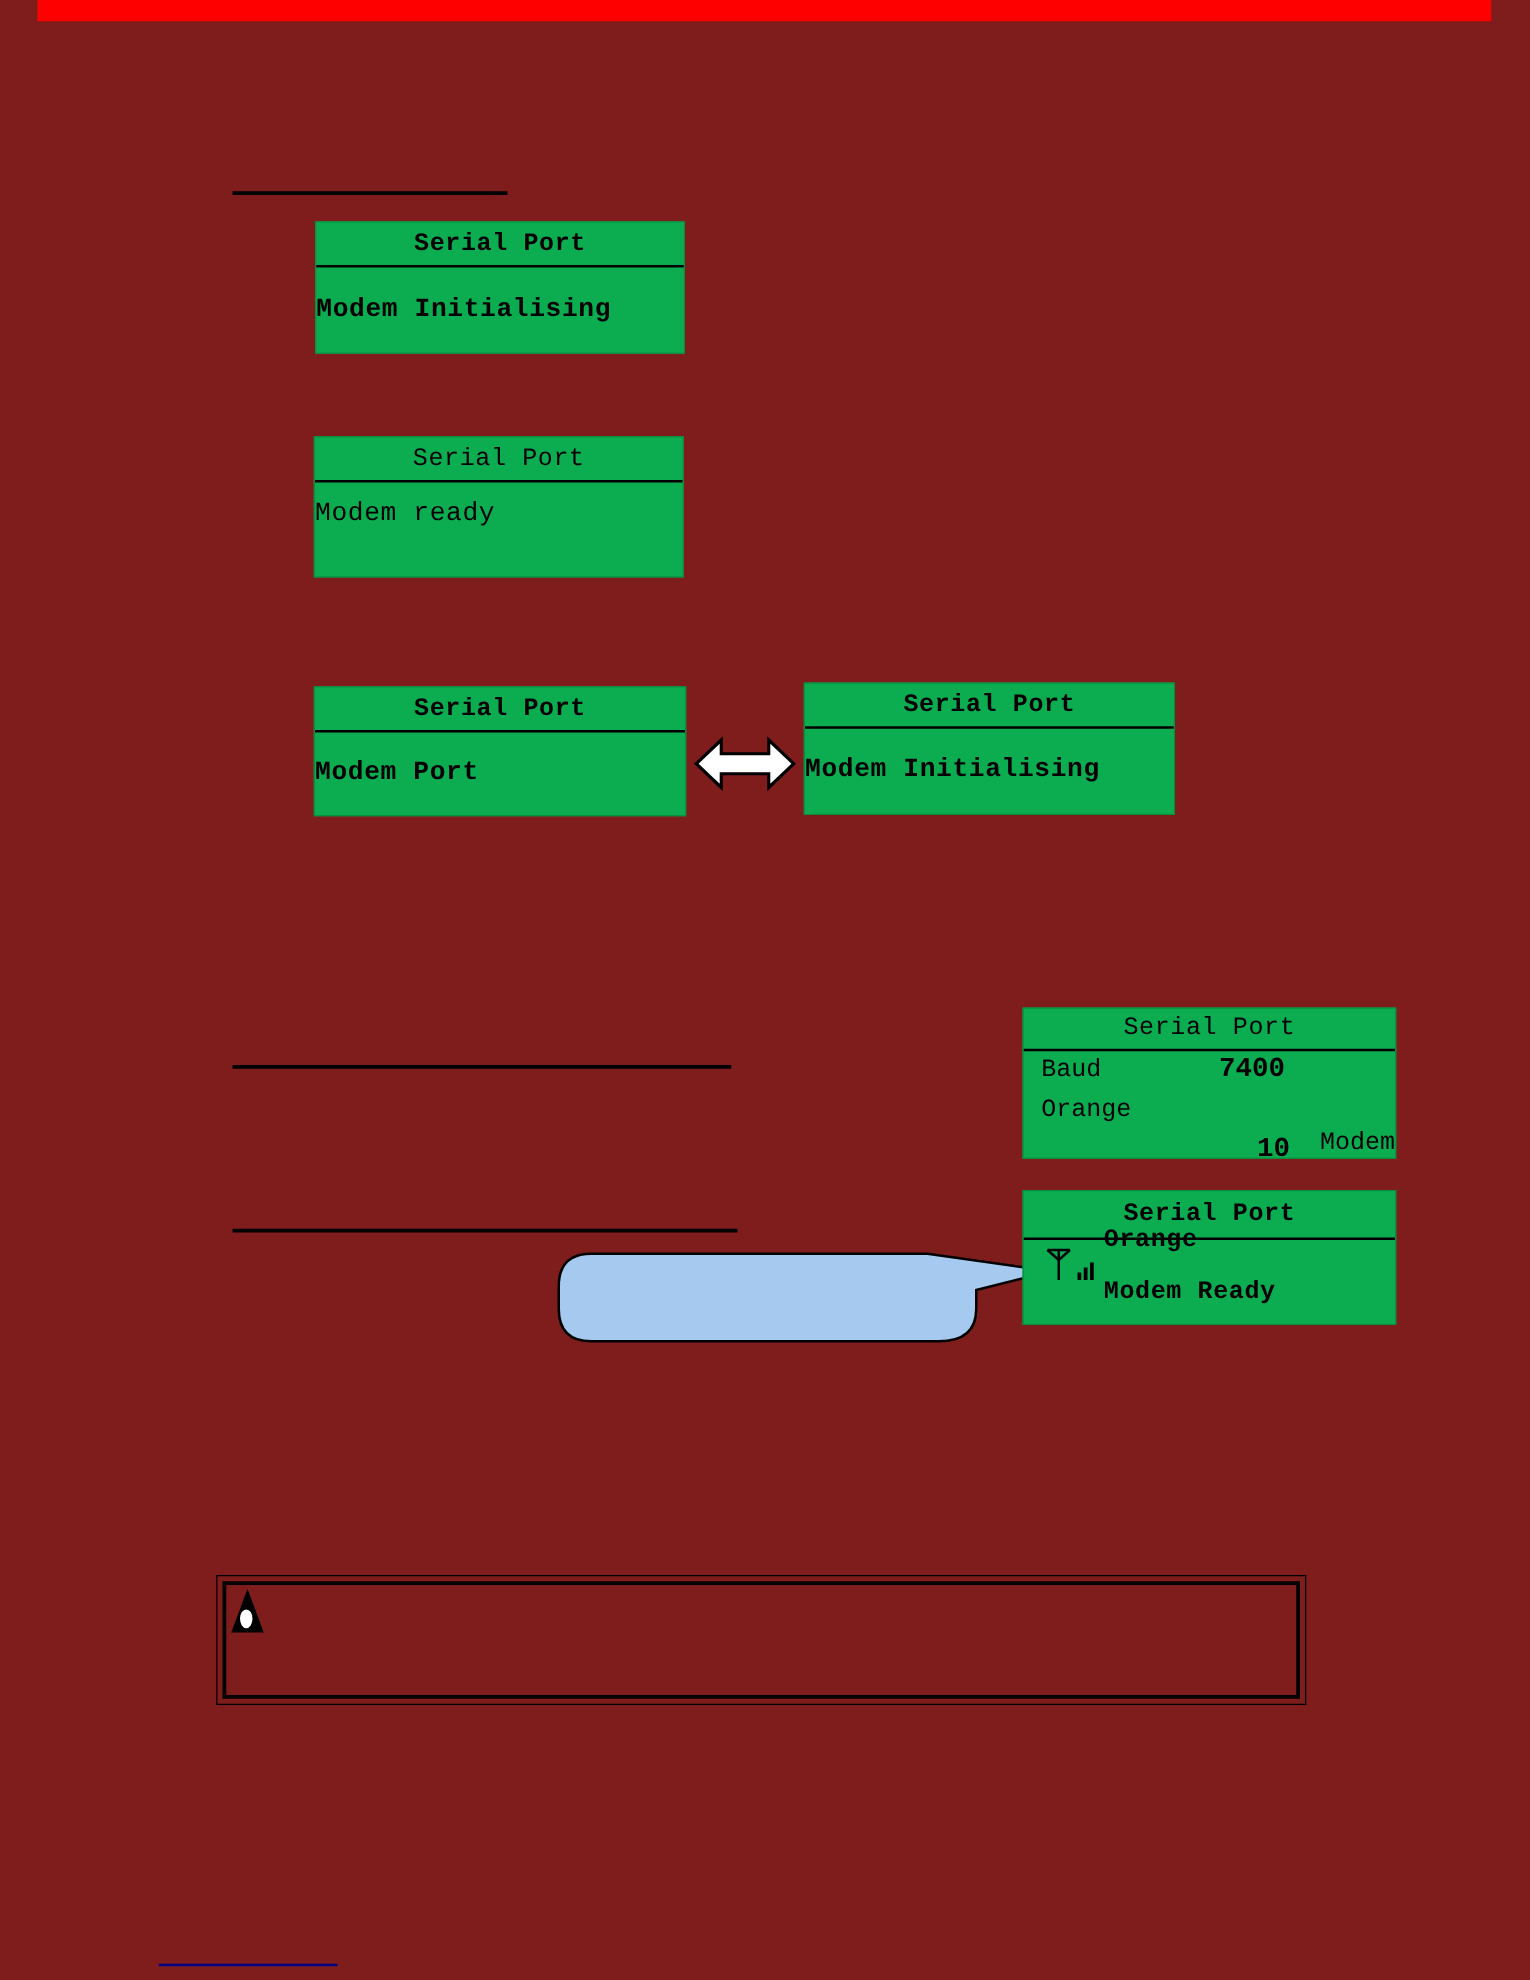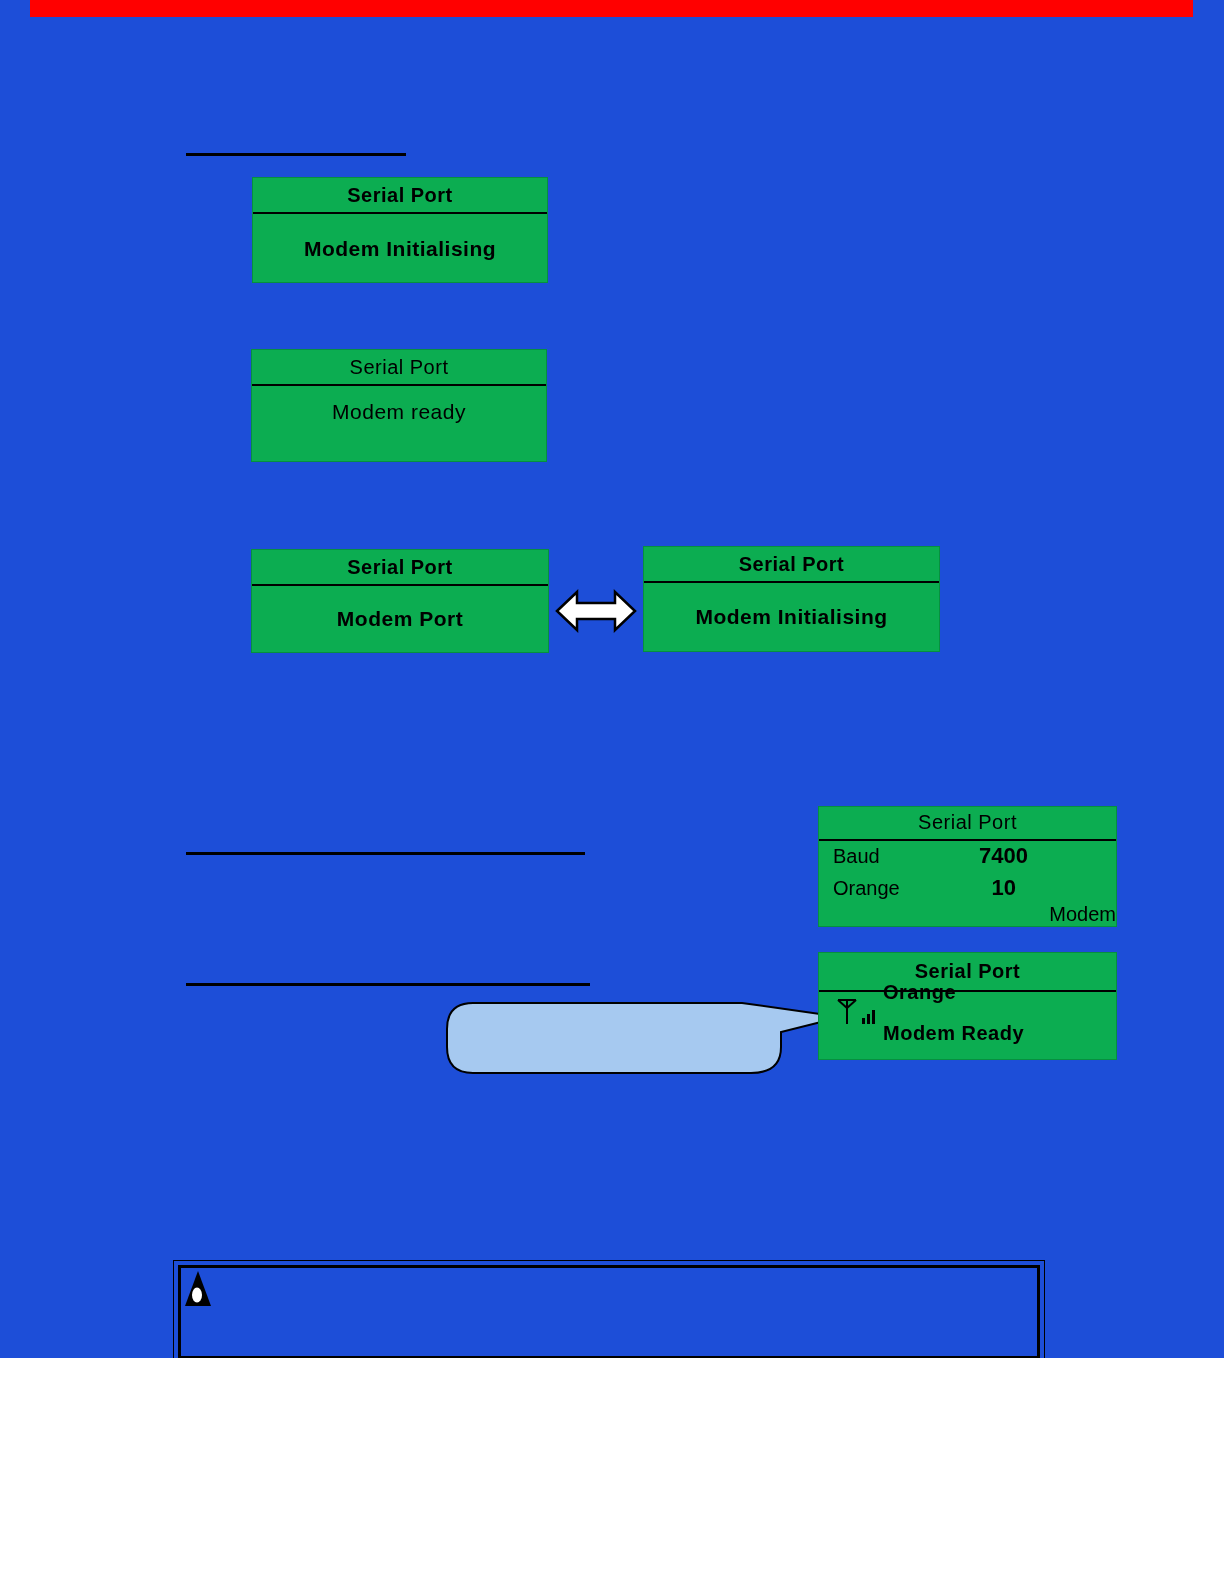--- a/index.html
+++ b/index.html
@@ -1,35 +1,35 @@
 <!DOCTYPE html>
 <html><head>
 <meta charset="utf-8">
 <style>
   html,body { margin:0; padding:0; background:#ffffff; }
   .page {
-    position:relative; width:1224px; height:1358px; background:#1d4ed8;
-    font-family:Liberation Sans, sans-serif; color:#000; overflow:hidden;
+    position:relative; width:1224px; height:1584px; background:#7f1d1d;
+    font-family:Liberation Mono, monospace; color:#000; overflow:hidden;
   }
   .abs { position:absolute; }
   .rule { position:absolute; background:#000000; }
   .top-bar { position:absolute; left:30px; top:0; width:1163px; height:17px; background:#FF0000; }
 
   .lcd {
     position:absolute; background:#0CAD51; border:1px solid #06903f;
     box-sizing:border-box;
   }
   .lcd-title {
     text-align:center; font-size:20px; padding-top:6px;
     letter-spacing:0.5px;
   }
   .lcd-title.bold { font-weight:bold; }
   .lcd-divider { height:0; border-top:2px solid #000; margin-top:5px; }
   .lcd-body {
-    text-align:center; font-size:21px; letter-spacing:0.5px;
+    font-size:21px; letter-spacing:0.5px;
   }
   .lcd-body.bold { font-weight:bold; }
 
   
   .cfg-row { position:relative; height:32px; font-size:20px; }
   .cfg-label { position:absolute; left:14px; top:4px; }
   .cfg-value { position:absolute; right:88px; top:2px; font-size:22px; font-weight:bold; }
   .cfg-footer { text-align:right; font-size:20px; margin-top:-2px; }
 
   
@@ -89,21 +89,21 @@
 
   <div class="lcd" style="left:818px; top:806px; width:299px; height:121px;">
     <div class="lcd-title" style="padding-top:4px;">Serial Port</div>
     <div class="lcd-divider"></div>
     <div class="cfg-row">
       <span class="cfg-label">Baud</span>
       <span class="cfg-value">7400</span>
     </div>
     <div class="cfg-row">
       <span class="cfg-label">Orange</span>
-      <span class="cfg-value" style="right:100px;">10</span>
+      <span class="cfg-value" style="right:84px;margin-top:32px;">10</span>
     </div>
     <div class="cfg-footer">Modem</div>
   </div>
 
   <div class="rule" style="left:186px; top:983px; width:404px; height:3px;"></div>
 
   <div class="abs" style="left:440px; top:995px; width:412px; height:88px;">
     <svg width="412" height="88" viewBox="0 0 412 88">
       <path d="M 33 8 L 302 8 L 401 22 L 341 37 L 341 52 Q 341 78 311 78 L 33 78 Q 7 78 7 52 L 7 34 Q 7 8 33 8 Z" fill="#A6C9F0" stroke="#000000" stroke-width="2"></path>
     </svg>

